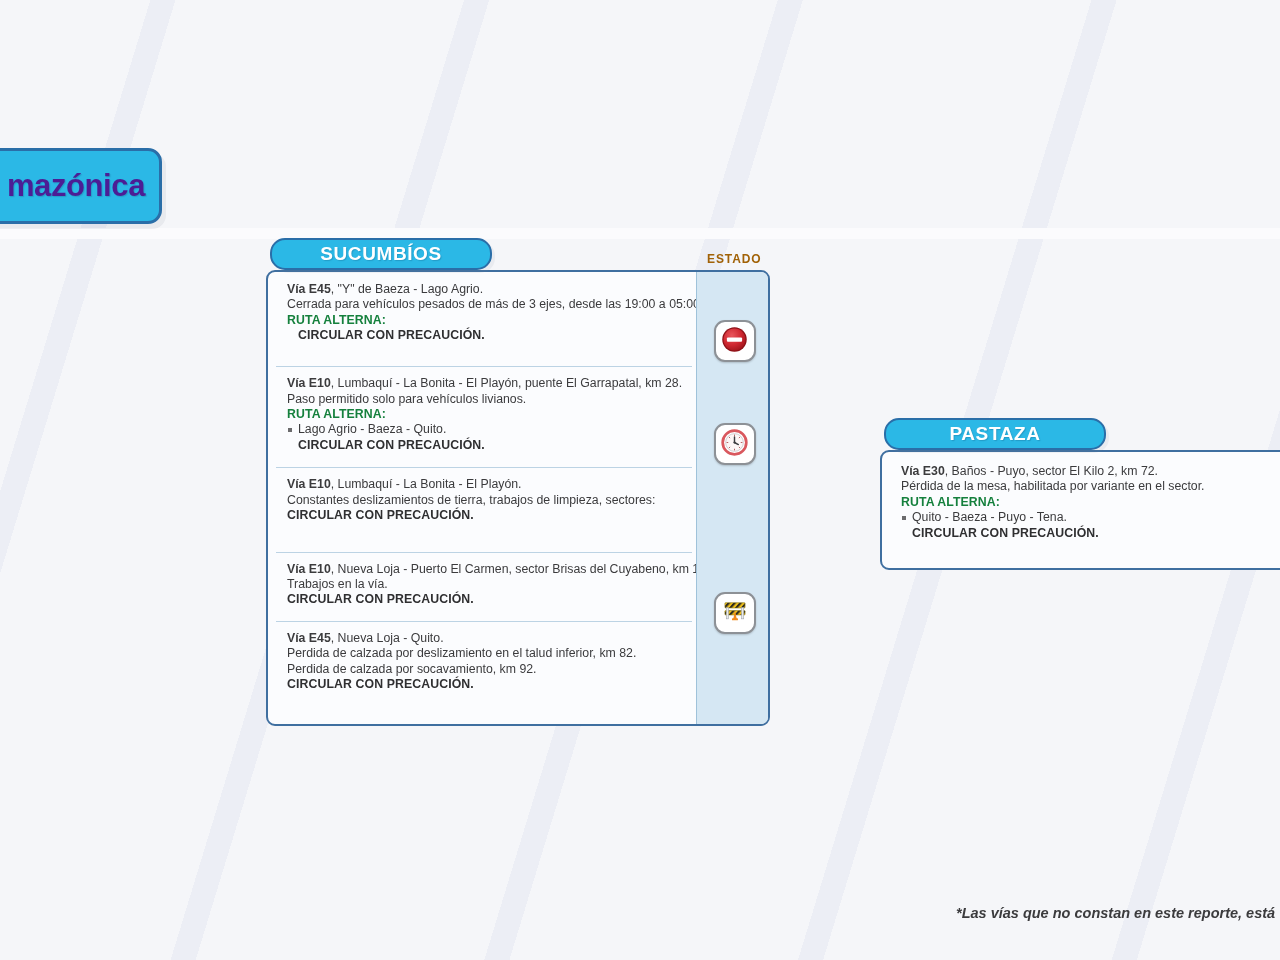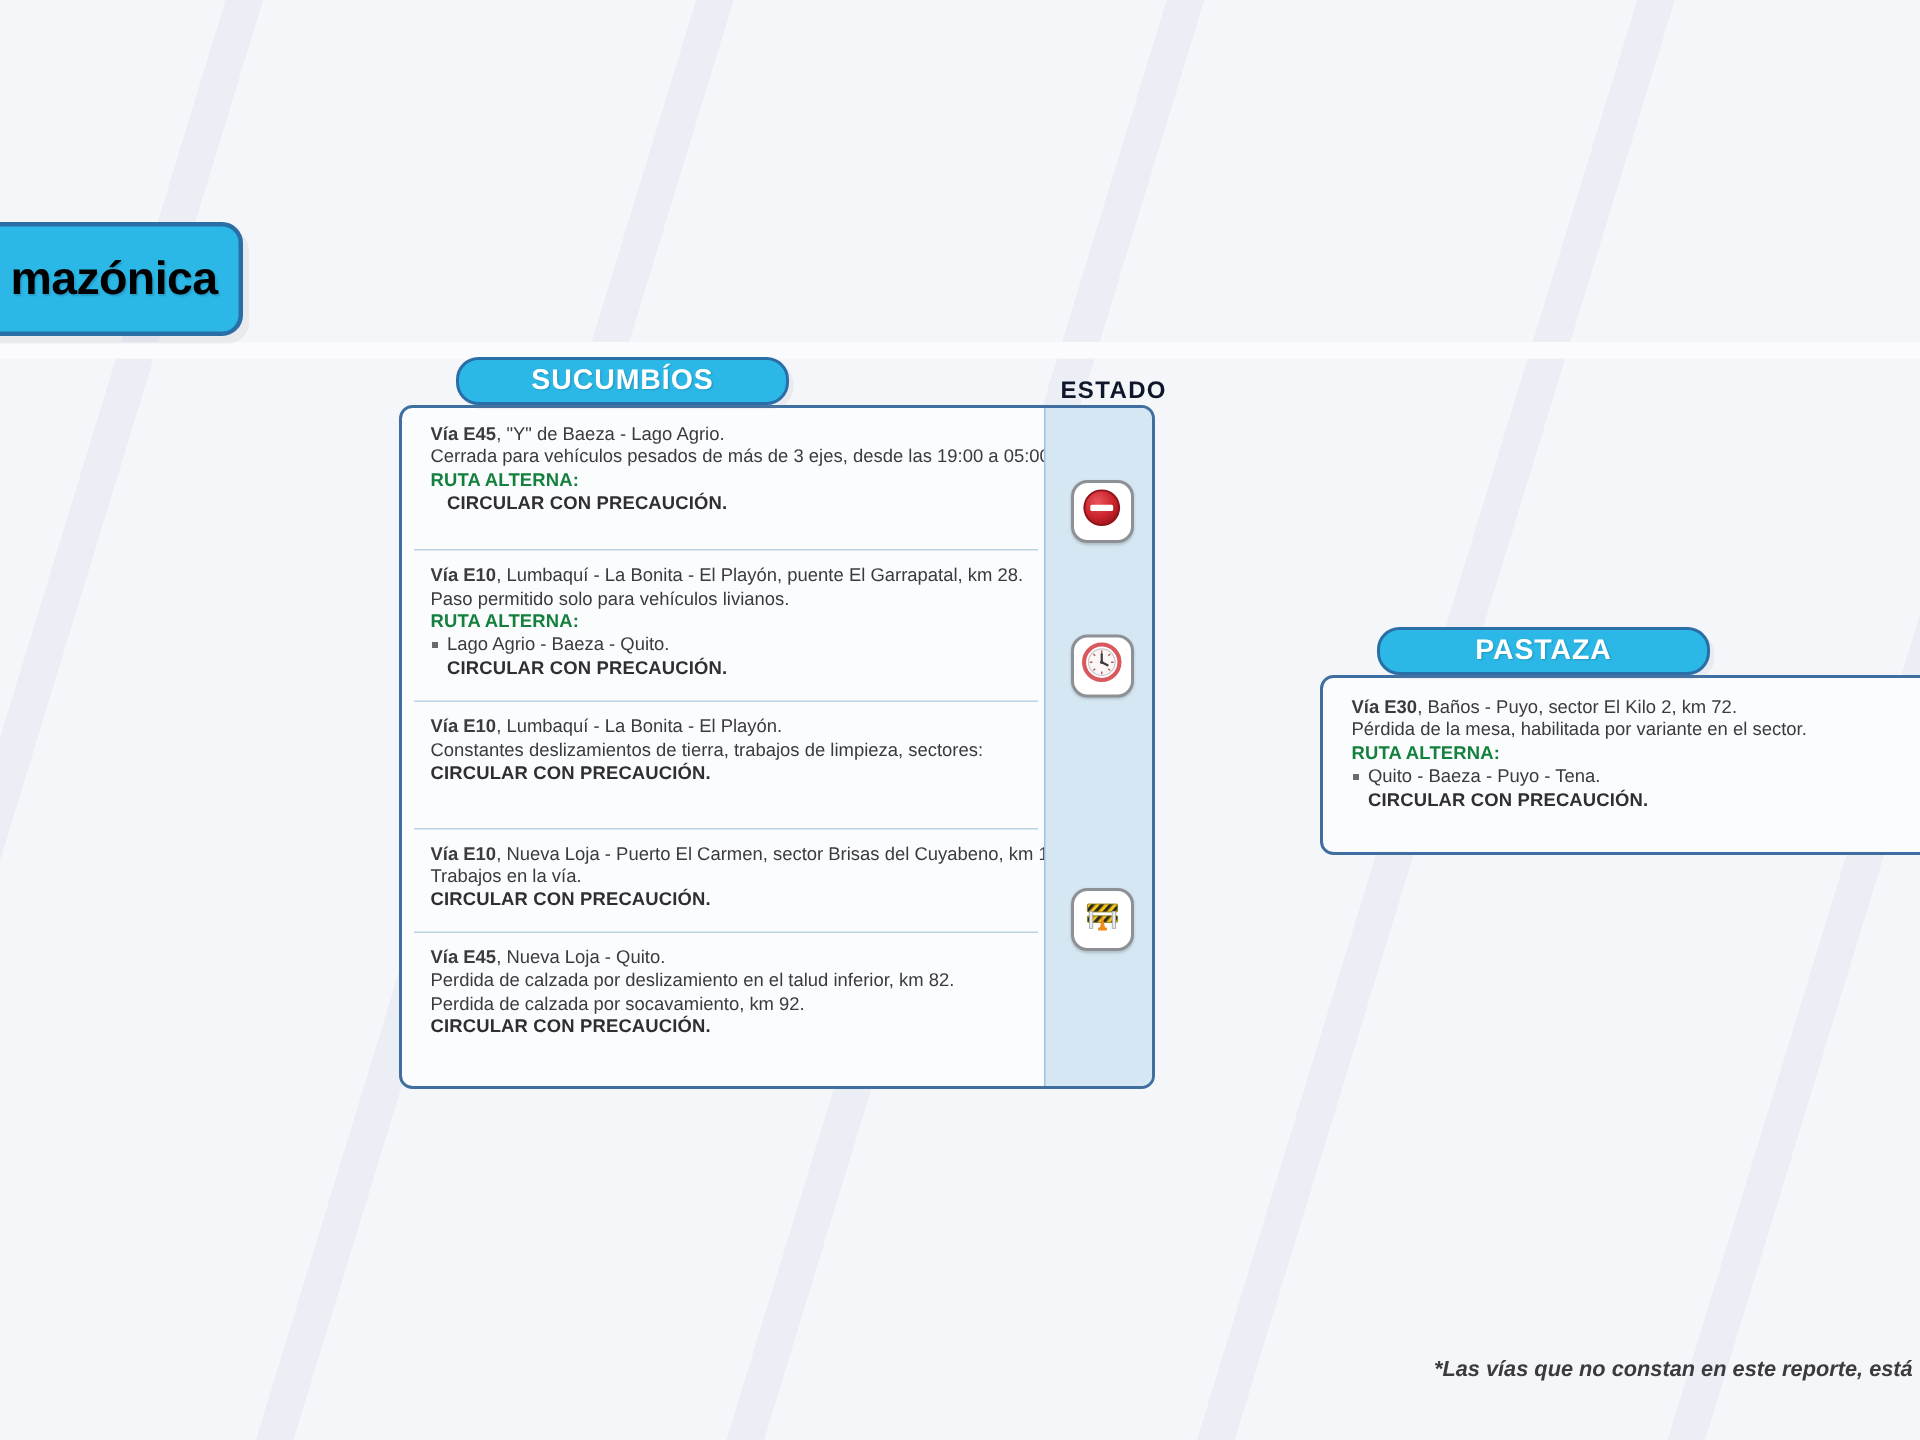--- a/index.html
+++ b/index.html
@@ -51,21 +51,21 @@
     border: 3px solid #2a6ea8;
     border-radius: 14px;
     box-shadow: 4px 5px 0 rgba(120,130,150,0.10);
     z-index: 4;
     display: flex;
     align-items: center;
     justify-content: flex-end;
     padding-right: 14px;
   }
   #region-pill .pill-text {
-    color: #000000;
+    color: #4c1d95;
     font-size: 31px;
     font-weight: bold;
     letter-spacing: -0.4px;
     text-shadow: 1px 1px 1px rgba(20,90,130,0.28);
     white-space: nowrap;
   }
 
   
   .province-card {
     position: absolute;
@@ -77,37 +77,36 @@
     top: 0;
     height: 32px;
     background: #2bb8e6;
     border: 2px solid #2a6ea8;
     border-radius: 15px;
     display: flex;
     align-items: center;
     justify-content: center;
     box-shadow: 3px 3px 0 rgba(120,130,150,0.09);
     z-index: 3;
-    margin-left: 34px;
   }
   .province-banner .banner-text {
     color: #ffffff;
     font-size: 19px;
     font-weight: bold;
     letter-spacing: 0.6px;
     text-shadow: 1px 1px 1px rgba(20,90,130,0.30);
     white-space: nowrap;
   }
 
   .estado-label {
     position: absolute;
-    font-size: 16px;
+    font-size: 12px;
     font-weight: bold;
     letter-spacing: 0.9px;
-    color: #0f172a;
+    color: #a16207;
     white-space: nowrap;
   }
 
   .card-body {
     position: absolute;
     background: #fbfcfe;
     border: 2px solid #3f6fa0;
     border-radius: 9px;
     overflow: hidden;
     display: flex;

